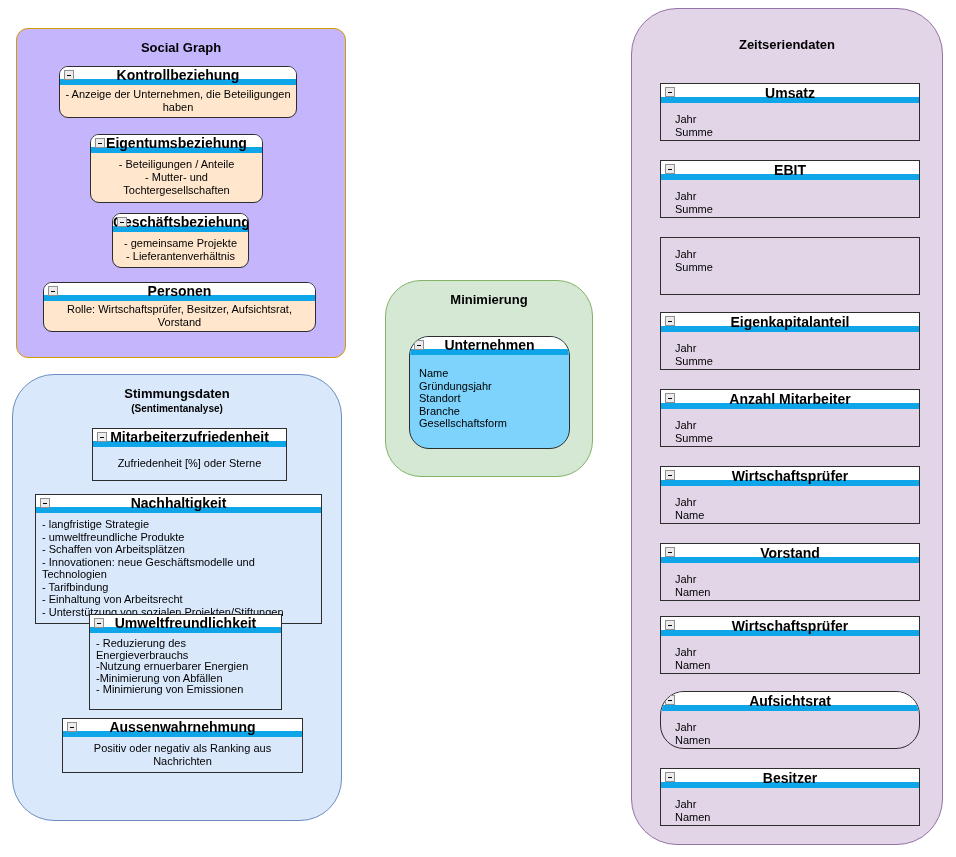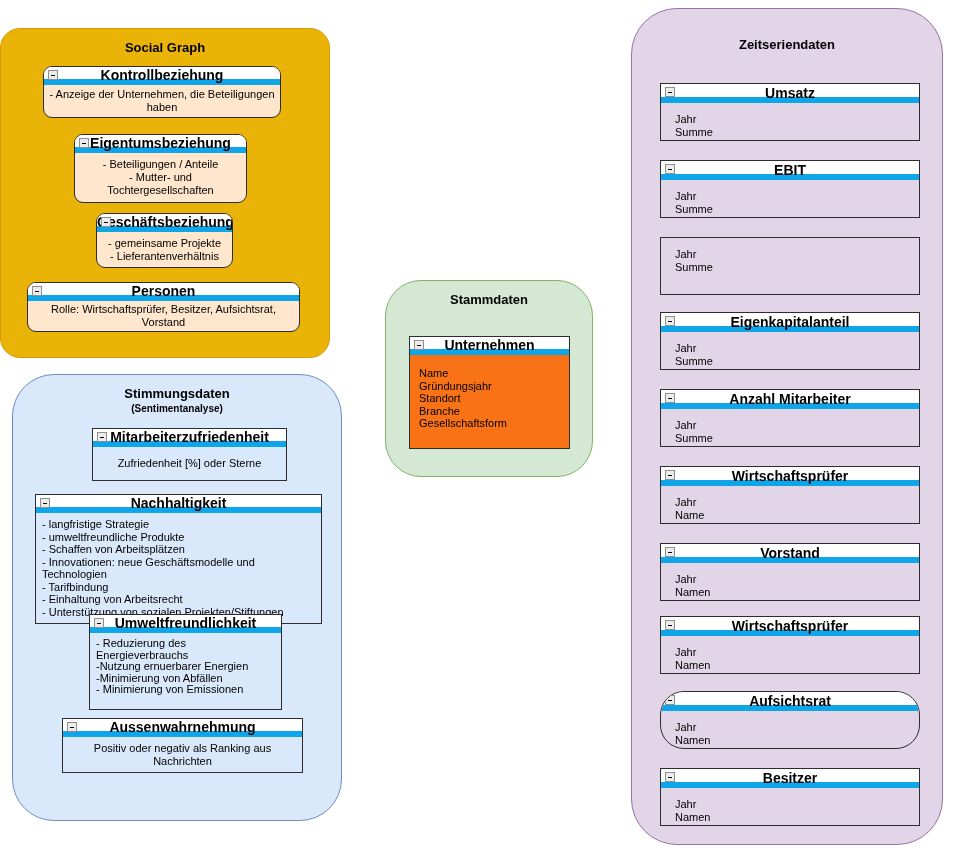--- a/index.html
+++ b/index.html
@@ -9,21 +9,21 @@
     color:#000;
   }
   .canvas {
     position:relative;
     width:956px; height:857px;
     background:#ffffff;
     overflow:hidden;
   }
   
   .group { position:absolute; border:1px solid; }
-  .group-social   { left:0;  top:28px;  width:330px; height:330px; border-radius:20px; background:#eab308; border-color:#d79b00; }
+  .group-social   { left:16px;  top:28px;  width:330px; height:330px; border-radius:12px; background:#c4b5fd; border-color:#d79b00; }
   .group-stimmung { left:12px;  top:374px; width:330px; height:447px; border-radius:42px; background:#dae8fc; border-color:#6c8ebf; }
   .group-stamm    { left:385px; top:280px; width:208px; height:197px; border-radius:36px; background:#d5e8d4; border-color:#82b366; }
   .group-zeit     { left:631px; top:8px;   width:312px; height:837px; border-radius:46px; background:#e1d5e7; border-color:#9673a6; }
   .group-title {
     position:absolute; left:0; right:0; text-align:center;
     font-weight:bold; font-size:13px;
   }
   .group-subtitle {
     position:absolute; left:0; right:0; text-align:center;
     font-weight:bold; font-size:10px;
@@ -31,21 +31,21 @@
   
   .node {
     position:absolute;
     border:1px solid #2d2d2d;
     background:inherit;
     overflow:hidden;
     display:flex; flex-direction:column;
   }
   .group-social .node   { background:#ffe6cc; border-radius:9px; }
   .group-stimmung .node { background:#dae8fc; }
-  .group-stamm .node    { background:#f97316; }
+  .group-stamm .node    { background:#7dd3fc;border-radius:20px; }
   .group-zeit .node     { background:#e1d5e7; }
   .node-header {
     position:relative;
     background:#ffffff;
     border-bottom:6px solid #0ea5e9;
     height:18px; line-height:17px;
     text-align:center;
     font-weight:bold; font-size:14px;
     flex:0 0 auto;
   }
@@ -193,21 +193,21 @@
         <span class="collapse-icon"></span>
         <span>Aussenwahrnehmung</span>
       </div>
       <div class="node-body body-center">
         <div class="line">Positiv oder negativ als Ranking aus Nachrichten</div>
       </div>
     </div>
   </div>
 
   <div class="group group-stamm">
-    <div class="group-title" style="top:11px;">Stammdaten</div>
+    <div class="group-title" style="top:11px;">Minimierung</div>
 
     <div class="node n-unternehmen">
       <div class="node-header">
         <span class="collapse-icon"></span>
         <span>Unternehmen</span>
       </div>
       <div class="node-body body-stamm">
         <div class="line">Name</div>
         <div class="line">Gründungsjahr</div>
         <div class="line">Standort</div>

